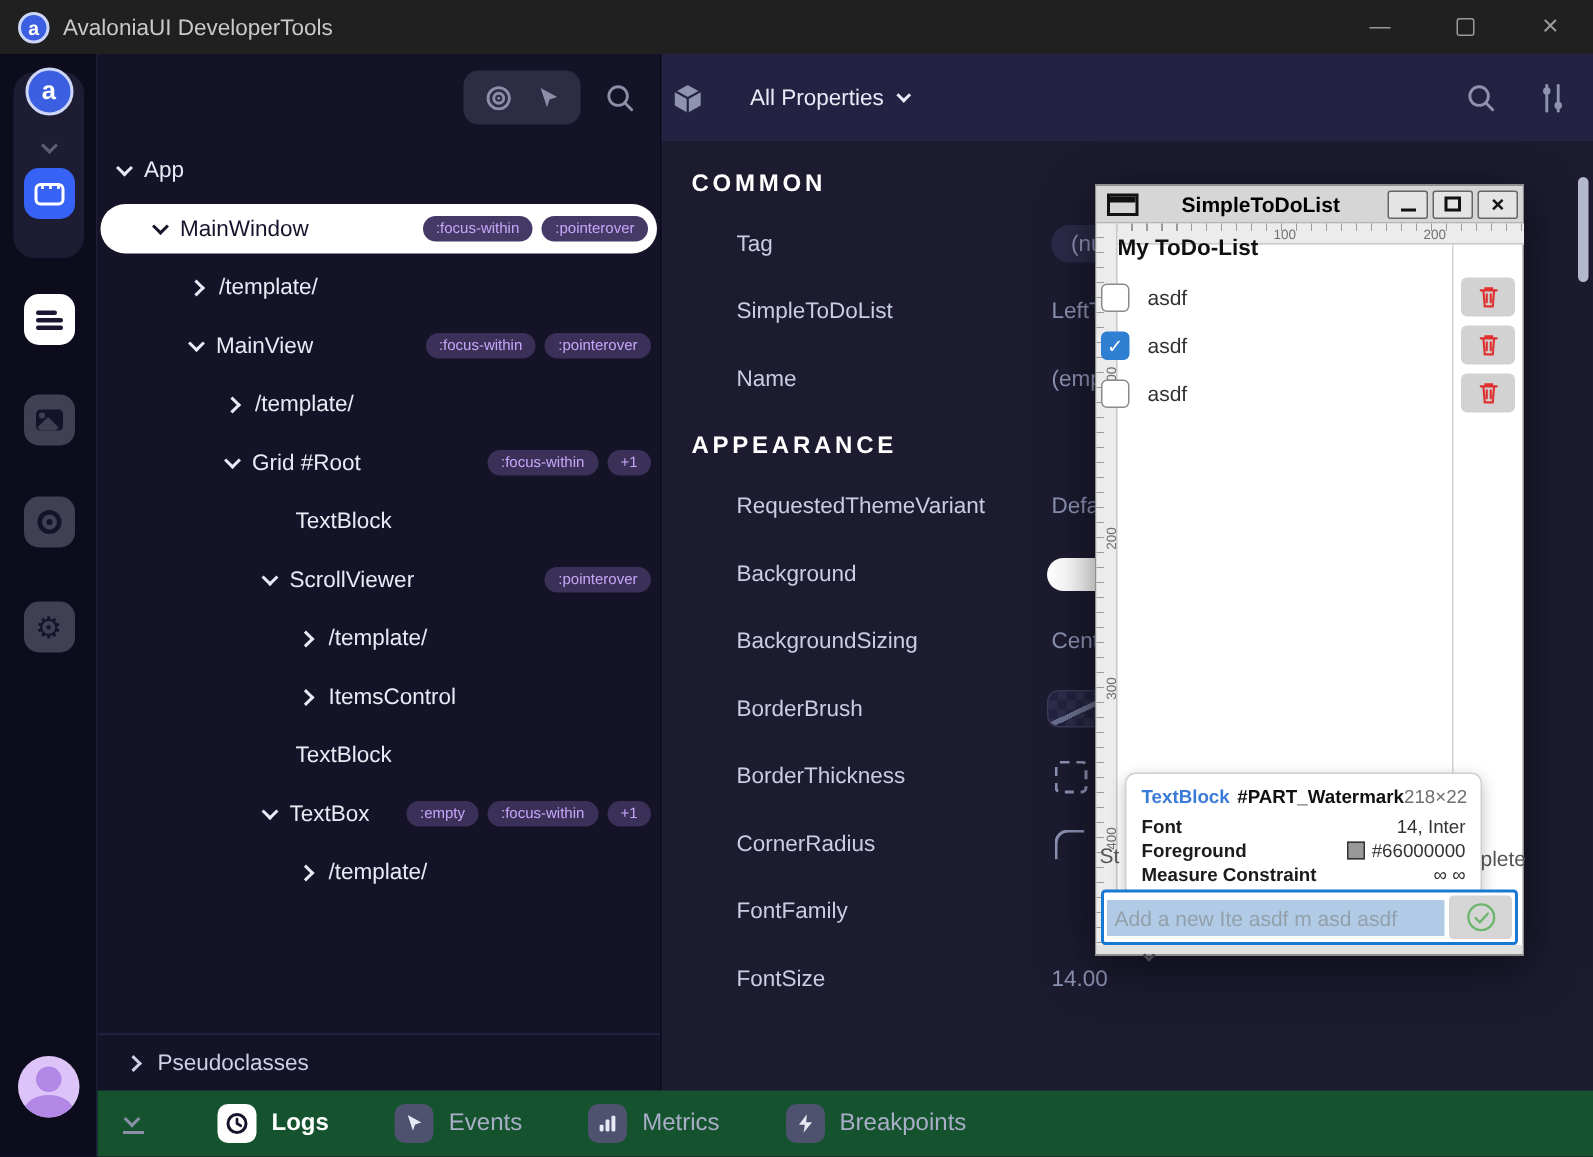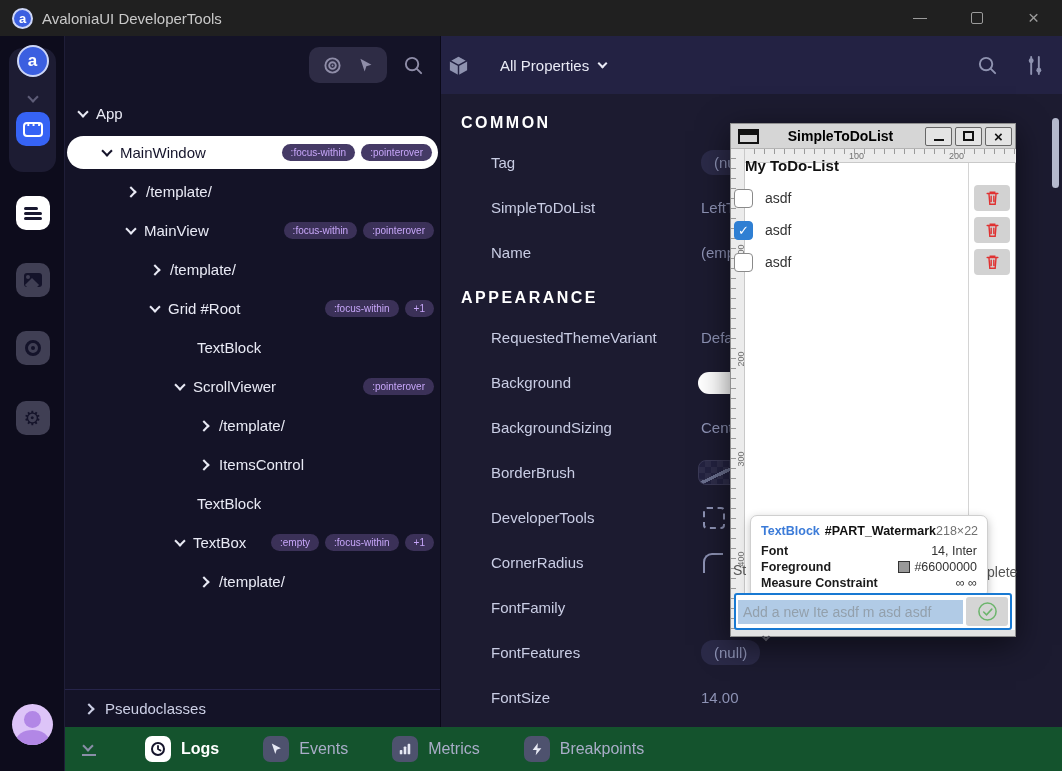--- a/index.html
+++ b/index.html
@@ -377,33 +377,29 @@
   </div>
   <div class="prow">
     <span class="plabel">BackgroundSizing</span>
     <span class="pvalue">CenterBorder</span>
   </div>
   <div class="prow">
     <span class="plabel">BorderBrush</span>
     <span class="swatch-trans"></span>
   </div>
   <div class="prow">
-    <span class="plabel">DeveloperTools</span>
+    <span class="plabel">BorderThickness</span>
     <span class="icon-dash"></span>
   </div>
   <div class="prow">
     <span class="plabel">CornerRadius</span>
     <span class="icon-corner"></span>
   </div>
   <div class="prow">
     <span class="plabel">FontFamily</span>
-  </div>
-  <div class="prow">
-    <span class="plabel">FontFeatures</span>
-    <span class="pvalue pill">(null)</span>
   </div>
   <div class="prow">
     <span class="plabel">FontSize</span>
     <span class="pvalue">14.00</span>
   </div>
 </div>
 
 <div class="right-scrollbar"></div>
 
 <div id="bottombar">

